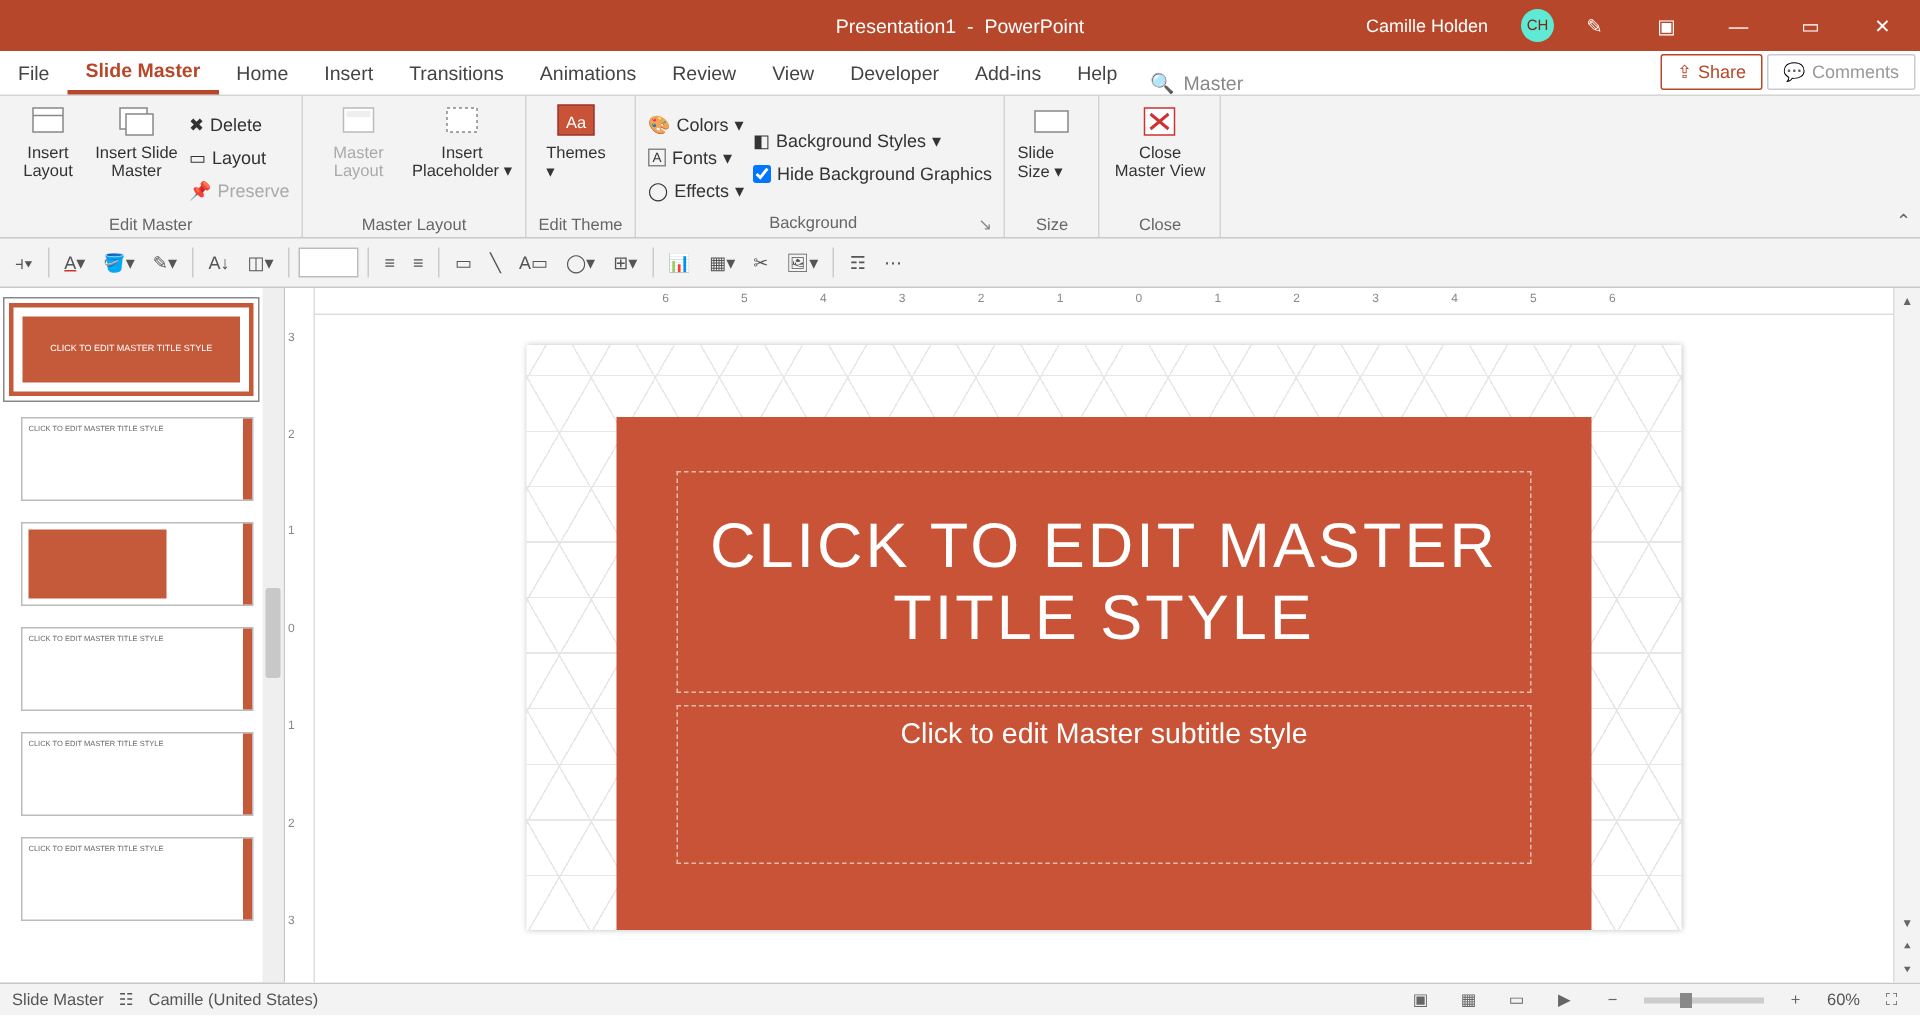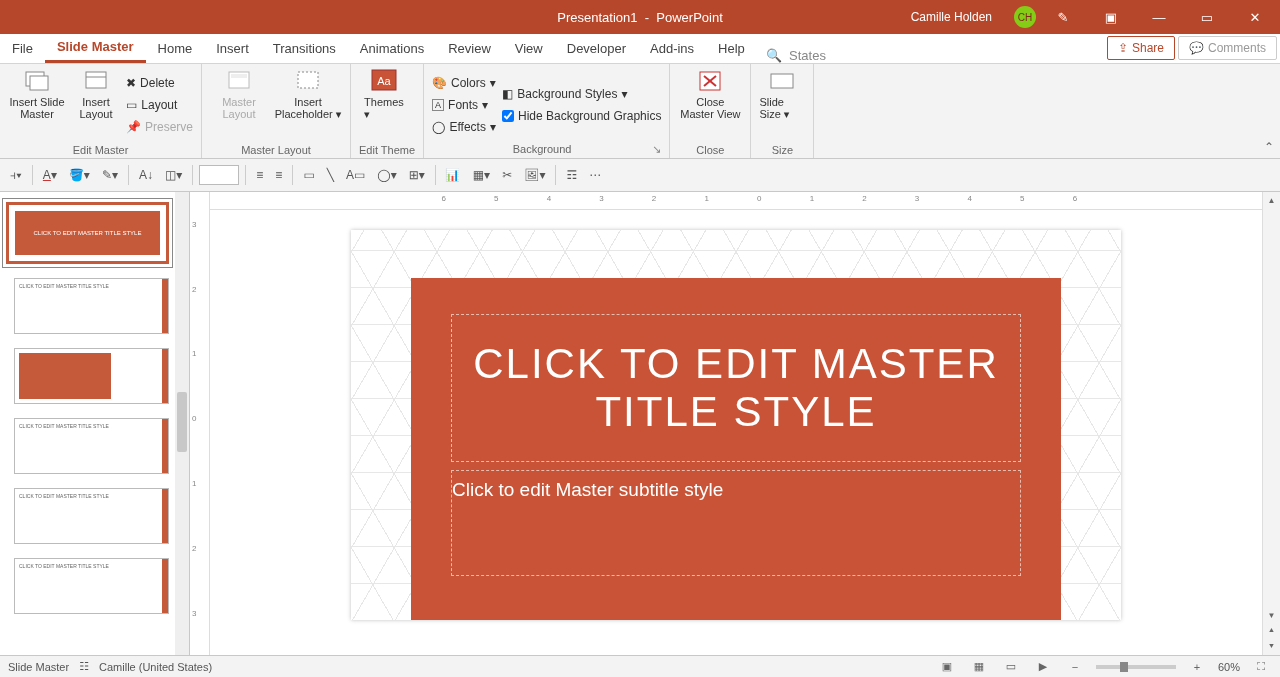--- a/index.html
+++ b/index.html
@@ -2,21 +2,21 @@
 <html><head>
 <meta charset="utf-8">
 <style>
 * { margin:0; padding:0; box-sizing:border-box; font-family:"Segoe UI",Arial,sans-serif; }
 body { width:1280px; height:677px; overflow:hidden; background:#fff; display:flex; flex-direction:column; font-size:12px; }
 
 
 .titlebar { height:34px; background:#b7472a; display:flex; align-items:center; color:#fff; position:relative; }
 .titlebar .center { position:absolute; left:50%; transform:translateX(-50%); font-size:13px; }
 .titlebar .right { margin-left:auto; display:flex; align-items:center; gap:6px; padding-right:4px; }
-.titlebar .right .avatar { width:22px; height:22px; border-radius:50%; background:#84cc16; color:#7a2c18; font-size:10px; display:flex; align-items:center; justify-content:center; }
+.titlebar .right .avatar { width:22px; height:22px; border-radius:50%; background:#5eead4; color:#7a2c18; font-size:10px; display:flex; align-items:center; justify-content:center; }
 .titlebar .right .wbtn { width:42px; height:34px; display:flex; align-items:center; justify-content:center; font-size:13px; cursor:pointer; }
 .titlebar .right .user { font-size:12px; margin-right:16px; }
 
 
 .tabsrow { height:30px; background:#fff; border-bottom:1px solid #d4d4d4; display:flex; align-items:flex-end; }
 .tabsrow .tab { padding:0 12px; height:30px; display:flex; align-items:center; color:#444; cursor:pointer; font-size:13px; }
 .tabsrow .tab.active { color:#b7472a; font-weight:600; border-bottom:3px solid #b7472a; }
 .tabsrow .search { display:flex; align-items:center; color:#888; font-size:13px; padding:0 10px; }
 .tabsrow .search-icon { margin-right:6px; }
 .tabsrow .spacer { flex:1; }
@@ -66,21 +66,21 @@
 .editbody { flex:1; display:flex; flex-direction:column; }
 .slidewrap { flex:1; overflow:auto; background:#fff; display:flex; align-items:flex-start; justify-content:center; padding:20px 0; }
 .slide { width:770px; height:390px; background:#fff; position:relative; box-shadow:0 0 4px rgba(0,0,0,0.25); }
 .slide .geo { position:absolute; inset:0; background:
   repeating-linear-gradient(60deg,transparent 0 36px,#ccc 36px 37px),
   repeating-linear-gradient(-60deg,transparent 0 36px,#ccc 36px 37px),
   repeating-linear-gradient(0deg,transparent 0 36px,#ccc 36px 37px);
   opacity:.45; }
 .slide .orange { position:absolute; left:60px; right:60px; top:48px; bottom:0; background:#c85336; }
 .slide .titleph { position:absolute; left:100px; right:100px; top:84px; height:148px; border:1px dashed rgba(255,255,255,.6); color:#fff; display:flex; align-items:center; justify-content:center; text-align:center; font-size:42px; letter-spacing:2px; font-family:"Franklin Gothic",Arial; }
-.slide .subph { position:absolute; left:100px; right:100px; top:240px; height:106px; border:1px dashed rgba(255,255,255,.6); color:#fff; font-size:19px; padding-top:8px; }
+.slide .subph { position:absolute; left:100px; right:100px; top:240px; height:106px; border:1px dashed rgba(255,255,255,.6); color:#fff; font-size:19px; text-align:center; padding-top:8px; }
 
 .rscroll { width:18px; background:#f3f3f3; border-left:1px solid #ddd; display:flex; flex-direction:column; }
 .rscroll .btn { height:16px; display:flex; align-items:center; justify-content:center; font-size:8px; color:#666; cursor:pointer; }
 .rscroll .sp { flex:1; }
 
 
 .statusbar { height:22px; background:#f3f3f3; border-top:1px solid #c8c8c8; display:flex; align-items:center; font-size:11px; color:#555; padding:0 8px; gap:10px; }
 .statusbar .stspacer { flex:1; }
 .statusbar .vbtn { width:22px; height:18px; display:flex; align-items:center; justify-content:center; cursor:pointer; color:#666; }
 .zoomslider { width:80px; height:4px; background:#ccc; position:relative; }
@@ -113,54 +113,54 @@
   <div class="tab">Insert</div>
   <div class="tab">Transitions</div>
   <div class="tab">Animations</div>
   <div class="tab">Review</div>
   <div class="tab">View</div>
   <div class="tab">Developer</div>
   <div class="tab">Add-ins</div>
   <div class="tab">Help</div>
   <div class="search">
     <span class="search-icon">🔍</span>
-    <span>States</span>
+    <span>Master</span>
   </div>
   <div class="spacer"></div>
   <div class="rtbtn share">
     <span>⇪</span>
     <span>Share</span>
   </div>
   <div class="rtbtn comments">
     <span>💬</span>
     <span>Comments</span>
   </div>
 </div>
 
 <div class="ribbon">
 
   <div class="rgroup">
     <div class="controls">
+      <div class="bigbtn" style="width:48px">
+        <div class="ic">
+            <svg width="22" height="20">
+              <rect x="1" y="1" width="20" height="16" fill="#fff" stroke="#888"></rect>
+              <line x1="1" y1="6" x2="21" y2="6" stroke="#888"></line>
+            </svg>
+          </div>
+        <span style="text-align:center;line-height:1.1">Insert Layout</span>
+      </div>
       <div class="bigbtn">
         <div class="ic">
             <svg width="26" height="22">
               <rect x="2" y="2" width="18" height="14" fill="#fff" stroke="#888"></rect>
               <rect x="6" y="6" width="18" height="14" fill="#fff" stroke="#888"></rect>
             </svg>
           </div>
         <span style="text-align:center;line-height:1.1">Insert Slide Master</span>
-      </div>
-      <div class="bigbtn" style="width:48px">
-        <div class="ic">
-            <svg width="22" height="20">
-              <rect x="1" y="1" width="20" height="16" fill="#fff" stroke="#888"></rect>
-              <line x1="1" y1="6" x2="21" y2="6" stroke="#888"></line>
-            </svg>
-          </div>
-        <span style="text-align:center;line-height:1.1">Insert Layout</span>
       </div>
       <div class="col">
         <div class="smbtn">
             <span>✖</span>
             <span>Delete</span>
           </div>
         <div class="smbtn">
             <span>▭</span>
             <span>Layout</span>
           </div>
@@ -224,46 +224,46 @@
             <input type="checkbox" checked="" style="">
             <span>Hide Background Graphics</span>
           </label>
       </div>
     </div>
     <div class="grplabel"><span>Background</span> <span style="float:right;color:#888;cursor:pointer">↘</span></div>
   </div>
 
   <div class="rgroup">
     <div class="controls">
+      <div class="bigbtn" style="width:46px">
+        <div class="ic">
+            <svg width="24" height="20">
+              <rect x="1" y="3" width="22" height="14" fill="#fff" stroke="#888"></rect>
+            </svg>
+          </div>
+        <span><span>Slide Size</span> ▾</span>
+      </div>
+    </div>
+    <div class="grplabel">Size</div>
+  </div>
+
+  <div class="rgroup">
+    <div class="controls">
       <div class="bigbtn" style="width:64px">
         <div class="ic">
             <svg width="24" height="22">
               <rect x="2" y="2" width="20" height="18" fill="#fff" stroke="#c33"></rect>
               <line x1="6" y1="6" x2="18" y2="16" stroke="#c33" stroke-width="2"></line>
               <line x1="18" y1="6" x2="6" y2="16" stroke="#c33" stroke-width="2"></line>
             </svg>
           </div>
         <span style="text-align:center;line-height:1.1">Close Master View</span>
       </div>
     </div>
     <div class="grplabel">Close</div>
-  </div>
-
-  <div class="rgroup">
-    <div class="controls">
-      <div class="bigbtn" style="width:46px">
-        <div class="ic">
-            <svg width="24" height="20">
-              <rect x="1" y="3" width="22" height="14" fill="#fff" stroke="#888"></rect>
-            </svg>
-          </div>
-        <span><span>Slide Size</span> ▾</span>
-      </div>
-    </div>
-    <div class="grplabel">Size</div>
   </div>
 
   <div class="collapse">⌃</div>
 </div>
 
 <div class="quickbar">
   <div class="qitem">⫞▾</div>
   <div class="qsep"></div>
   <div class="qitem"><u style="text-decoration-color:#c33">A</u>▾</div>
   <div class="qitem">🪣▾</div>

